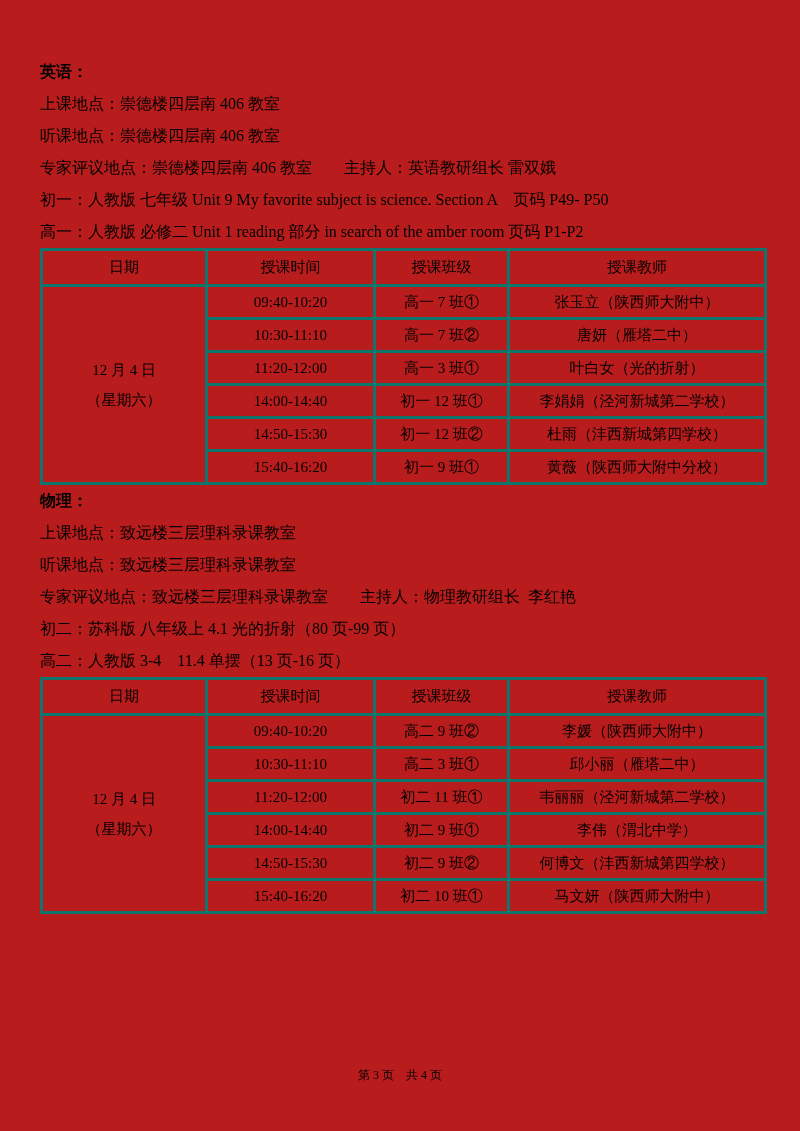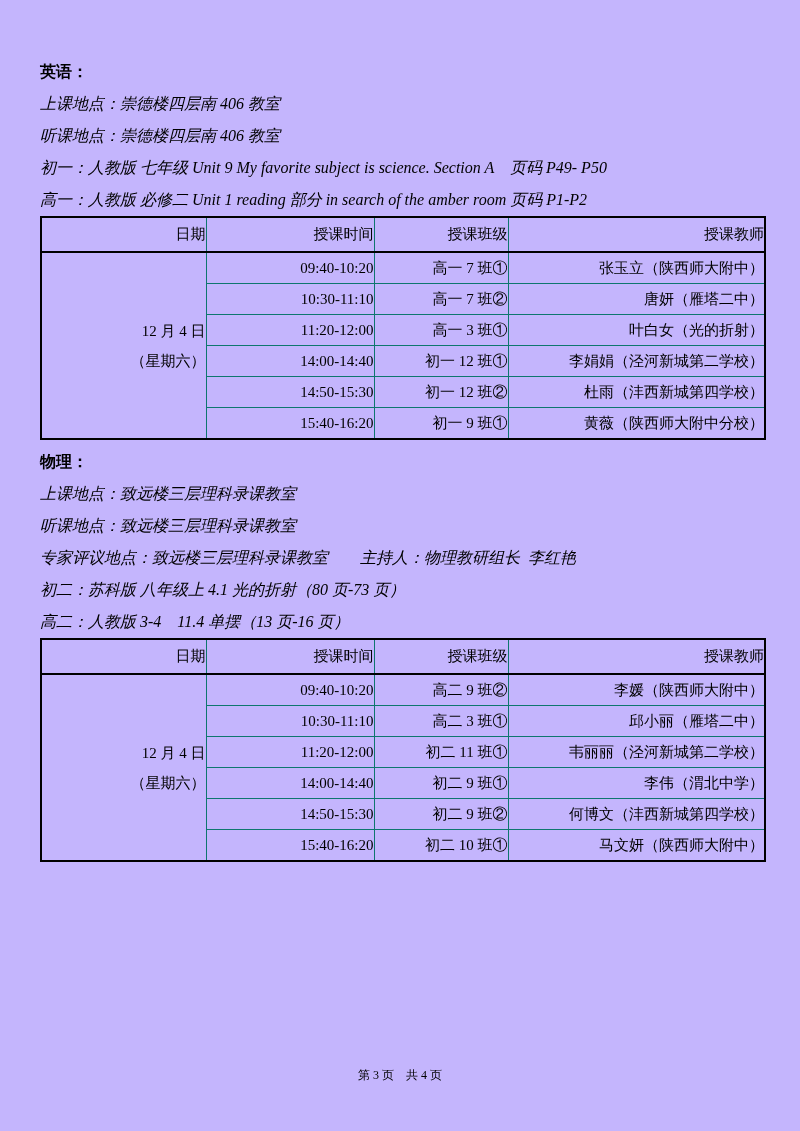--- a/index.html
+++ b/index.html
@@ -5,21 +5,21 @@
   html, body {
     margin: 0;
     padding: 0;
     background: #e8e8e8;
   }
   .page {
     position: relative;
     width: 800px;
     height: 1131px;
     margin: 0 auto;
-    background: #c4b5fd;
+    background: #b91c1c;
     box-sizing: border-box;
     font-family: "Liberation Serif", "DejaVu Serif", serif;
     color: #000000;
     overflow: hidden;
   }
   .content {
     padding: 56px 38px 0 40px;
     box-sizing: border-box;
   }
   .section-title {
@@ -27,48 +27,47 @@
     font-weight: bold;
     font-size: 16px;
     line-height: 32px;
     height: 32px;
   }
   .info-line {
     font-size: 16px;
     line-height: 32px;
     height: 32px;
     white-space: pre;
-    font-style: italic;
   }
   table.schedule {
     width: 724px;
     border-collapse: collapse;
     border: 2px solid #000000;
     table-layout: fixed;
     font-size: 15px;
   }
   table.schedule th, table.schedule td {
-    border: 1px solid #0f766e;
-    text-align: right;
+    border: 3px solid #0f766e;
+    text-align: center;
     vertical-align: middle;
     padding: 0;
     font-weight: normal;
   }
   table.schedule thead th {
     height: 33px;
     border-bottom: 2px solid #000000;
   }
   table.schedule tbody td {
     height: 30px;
   }
   td.date-cell div {
     line-height: 30px;
   }
   .section-english .info-block { margin-bottom: 0; }
-  .section-physics { margin-top: 6px; }
+  .section-physics { }
   .page-footer {
     position: absolute;
     left: 0;
     width: 100%;
     top: 1066px;
     text-align: center;
     font-size: 12px;
     line-height: 18px;
   }
 </style>
@@ -76,20 +75,21 @@
 <body>
 
 <div class="page">
   <div class="content">
 
     <div class="section-english">
       <div class="section-title">英语：</div>
       <div class="info-block">
         <div class="info-line">上课地点：崇德楼四层南 406 教室</div>
         <div class="info-line">听课地点：崇德楼四层南 406 教室</div>
+        <div class="info-line">专家评议地点：崇德楼四层南 406 教室　　主持人：英语教研组长 雷双娥</div>
         <div class="info-line">初一：人教版 七年级 Unit 9 My favorite subject is science. Section A　页码 P49- P50</div>
         <div class="info-line">高一：人教版 必修二 Unit 1 reading 部分 in search of the amber room 页码 P1-P2</div>
       </div>
 
       <table class="schedule">
         <colgroup>
           <col style="width:165px">
           <col style="width:168px">
           <col style="width:134px">
           <col style="width:257px">
@@ -140,21 +140,21 @@
         </tbody>
       </table>
     </div>
 
     <div class="section-physics">
       <div class="section-title">物理：</div>
       <div class="info-block">
         <div class="info-line">上课地点：致远楼三层理科录课教室</div>
         <div class="info-line">听课地点：致远楼三层理科录课教室</div>
         <div class="info-line">专家评议地点：致远楼三层理科录课教室　　主持人：物理教研组长  李红艳</div>
-        <div class="info-line">初二：苏科版 八年级上 4.1 光的折射（80 页-73 页）</div>
+        <div class="info-line">初二：苏科版 八年级上 4.1 光的折射（80 页-99 页）</div>
         <div class="info-line">高二：人教版 3-4　11.4 单摆（13 页-16 页）</div>
       </div>
 
       <table class="schedule">
         <colgroup>
           <col style="width:165px">
           <col style="width:168px">
           <col style="width:134px">
           <col style="width:257px">
         </colgroup>

